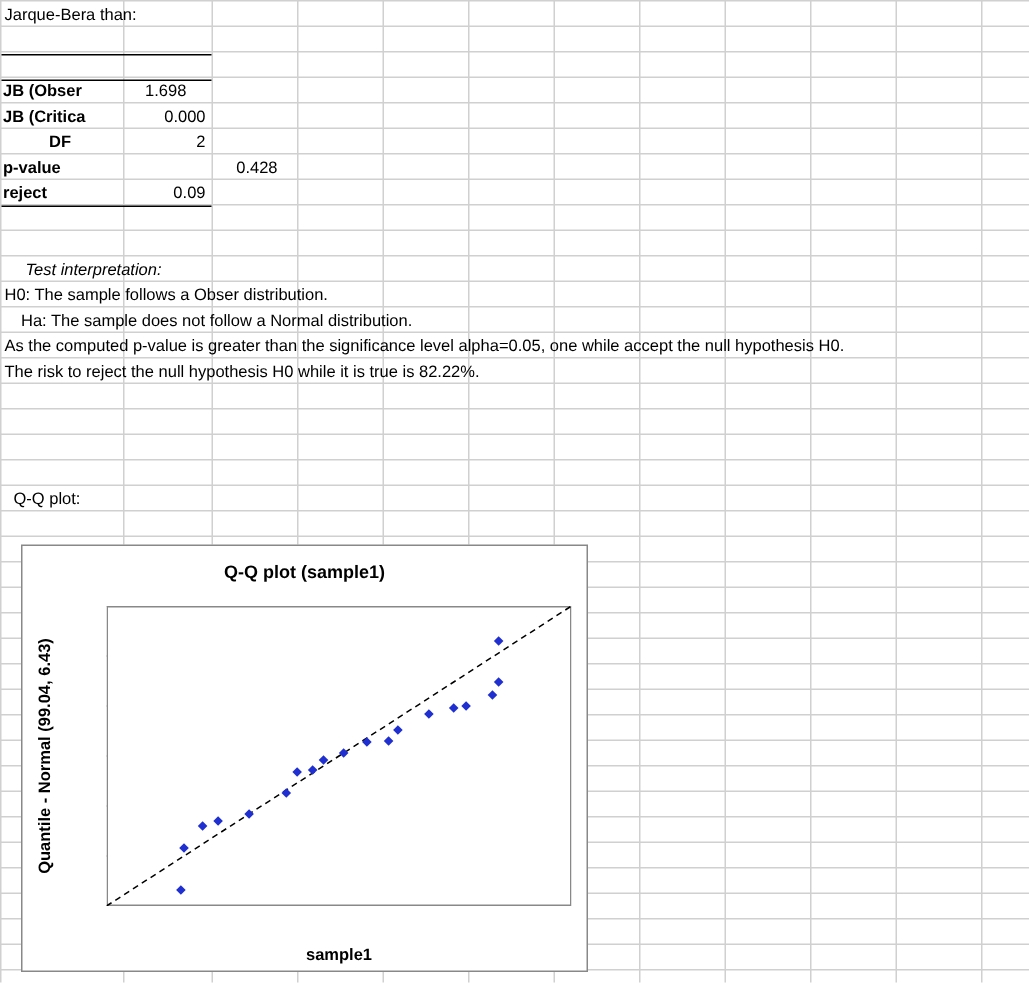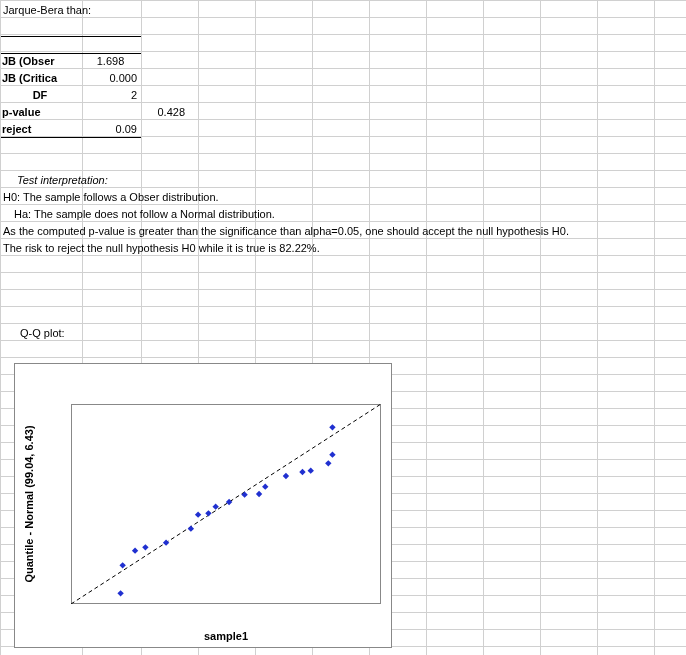--- a/index.html
+++ b/index.html
@@ -186,27 +186,28 @@
     <div class="cell stat-label" style="top: 104px;">p-value</div>
     <div class="cell stat-value" style="top: 104px; margin-left: 48px;">0.428</div>
     <div class="cell stat-label" style="top: 121px;">reject</div>
     <div class="cell stat-value" style="top: 121px;">0.09</div>
   </div>
 
 <div class="cell" style="top:172px; left:15px;font-style:italic;">Test interpretation:</div>
 <div id="interp-rows">
     <div class="cell" style="top: 189px; left: 1px;">H0: The sample follows a Obser distribution.</div>
     <div class="cell" style="top: 206px; left: 1px; margin-left: 11px;">Ha: The sample does not follow a Normal distribution.</div>
-    <div class="cell" style="top: 223px; left: 1px;">As the computed p-value is greater than the significance than alpha=0.05, one should accept the null hypothesis H0.</div>
+    <div class="cell" style="top: 223px; left: 1px;">As the computed p-value is greater than the significance level alpha=0.05, one while accept the null hypothesis H0.</div>
     <div class="cell" style="top: 240px; left: 1px;">The risk to reject the null hypothesis H0 while it is true is 82.22%.</div>
   </div>
 
-<div class="cell" style="top:325px; left:18px;">Q-Q plot:</div>
+<div class="cell" style="top:325px; left:7px;">Q-Q plot:</div>
 
 <div class="chart-wrap">
+  <div class="chart-title">Q-Q plot (sample1)</div>
   <svg class="plot-area" width="310" height="200" viewBox="0 0 310 200">
     <rect class="plot-bg" x="0.5" y="0.5" width="309" height="199"></rect>
     <g id="refline-g">
         <line class="refline" x1="0" y1="200" x2="310" y2="0"></line>
       </g>
     <g id="points-g">
         <path d="M 49.599999999999966 186.13333333333338 L 52.79999999999997 189.33333333333337 L 49.599999999999966 192.53333333333336 L 46.39999999999996 189.33333333333337 Z" class="pt"></path>
         <path d="M 51.666666666666664 158.13333333333335 L 54.86666666666667 161.33333333333334 L 51.666666666666664 164.53333333333333 L 48.46666666666666 161.33333333333334 Z" class="pt"></path>
         <path d="M 64.06666666666669 143.46666666666667 L 67.2666666666667 146.66666666666666 L 64.06666666666669 149.86666666666665 L 60.86666666666669 146.66666666666666 Z" class="pt"></path>
         <path d="M 74.40000000000003 140.13333333333335 L 77.60000000000004 143.33333333333334 L 74.40000000000003 146.53333333333333 L 71.20000000000003 143.33333333333334 Z" class="pt"></path>

